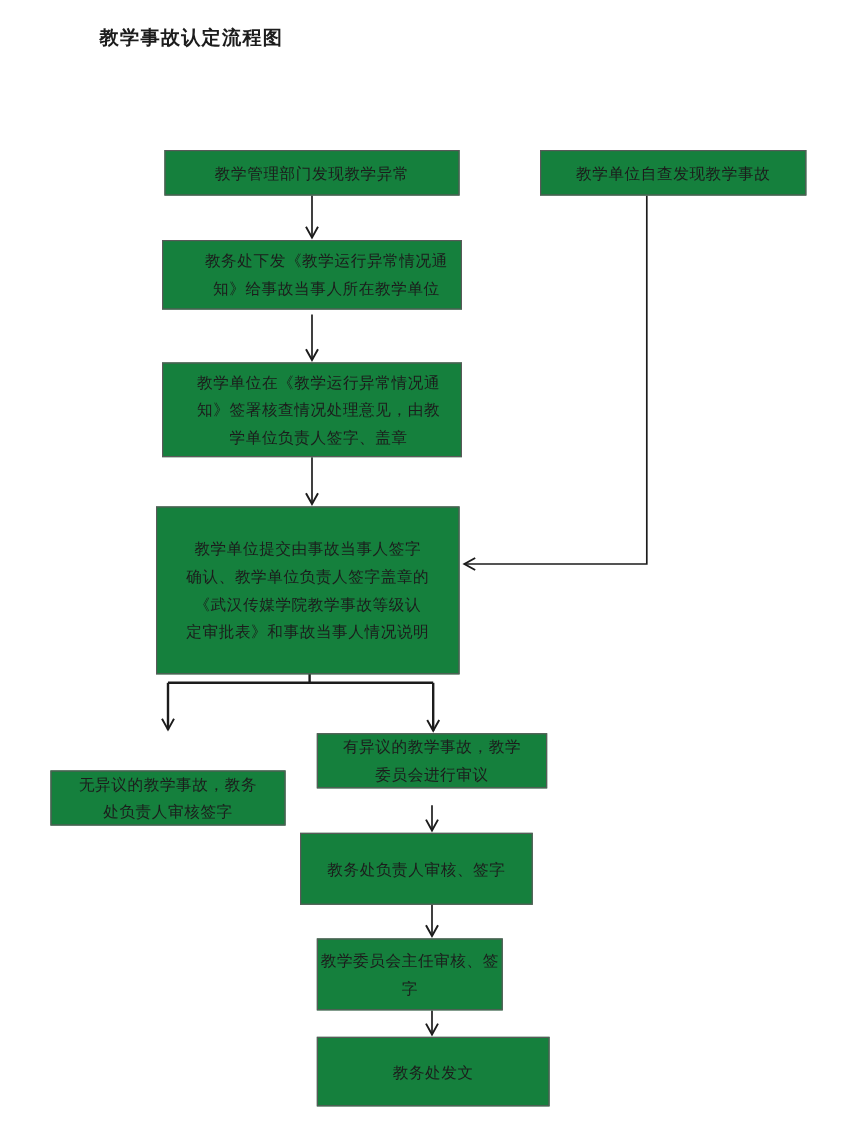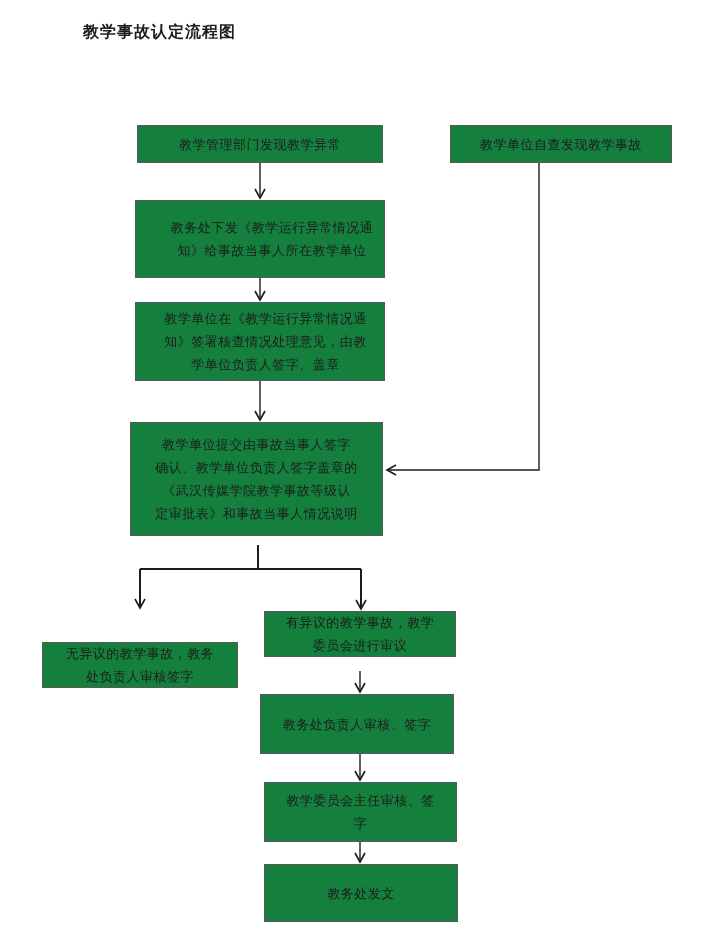--- a/index.html
+++ b/index.html
@@ -28,27 +28,27 @@
     background:#15803d;
     display:flex;align-items:center;justify-content:center;
     text-align:center;
     font-size:13px;line-height:23px;letter-spacing:0.5px;
     white-space:pre-line;
     box-sizing:border-box;
     color:var(--text);
   }
   #n1 {left:137px;top:125px;width:246px;height:38px;}
   #n2 {left:450px;top:125px;width:222px;height:38px;}
-  #n3 {left:135px;top:200px;width:250px;height:78px;padding-left:24px;}
+  #n3 {left:135px;top:200px;width:250px;height:58px;padding-left:24px;}
   #n4 {left:135px;top:302px;width:250px;height:79px;padding-left:11px;}
-  #n5 {left:130px;top:422px;width:253px;height:114px;}
+  #n5 {left:130px;top:422px;width:253px;height:140px;}
   #n6 {left:42px; top:610px;width:196px;height:46px;margin-top:32px;}
   #n7 {left:264px;top:611px;width:192px;height:46px;}
-  #n8 {left:260px;top:694px;width:194px;height:60px;}
-  #n9 {left:264px;top:782px;width:193px;height:60px;}
+  #n8 {left:250px;top:694px;width:194px;height:60px;}
+  #n9 {left:264px;top:782px;width:155px;height:60px;}
   #n10{left:264px;top:864px;width:194px;height:58px;}
   svg.connectors{
     position:absolute;left:0;top:0;width:720px;height:940px;
     pointer-events:none;
   }
   svg .c{stroke:var(--connector);fill:none;stroke-width:1.4;}
   svg .c.thick{stroke-width:2;}
 </style>
 </head>
 <body>

